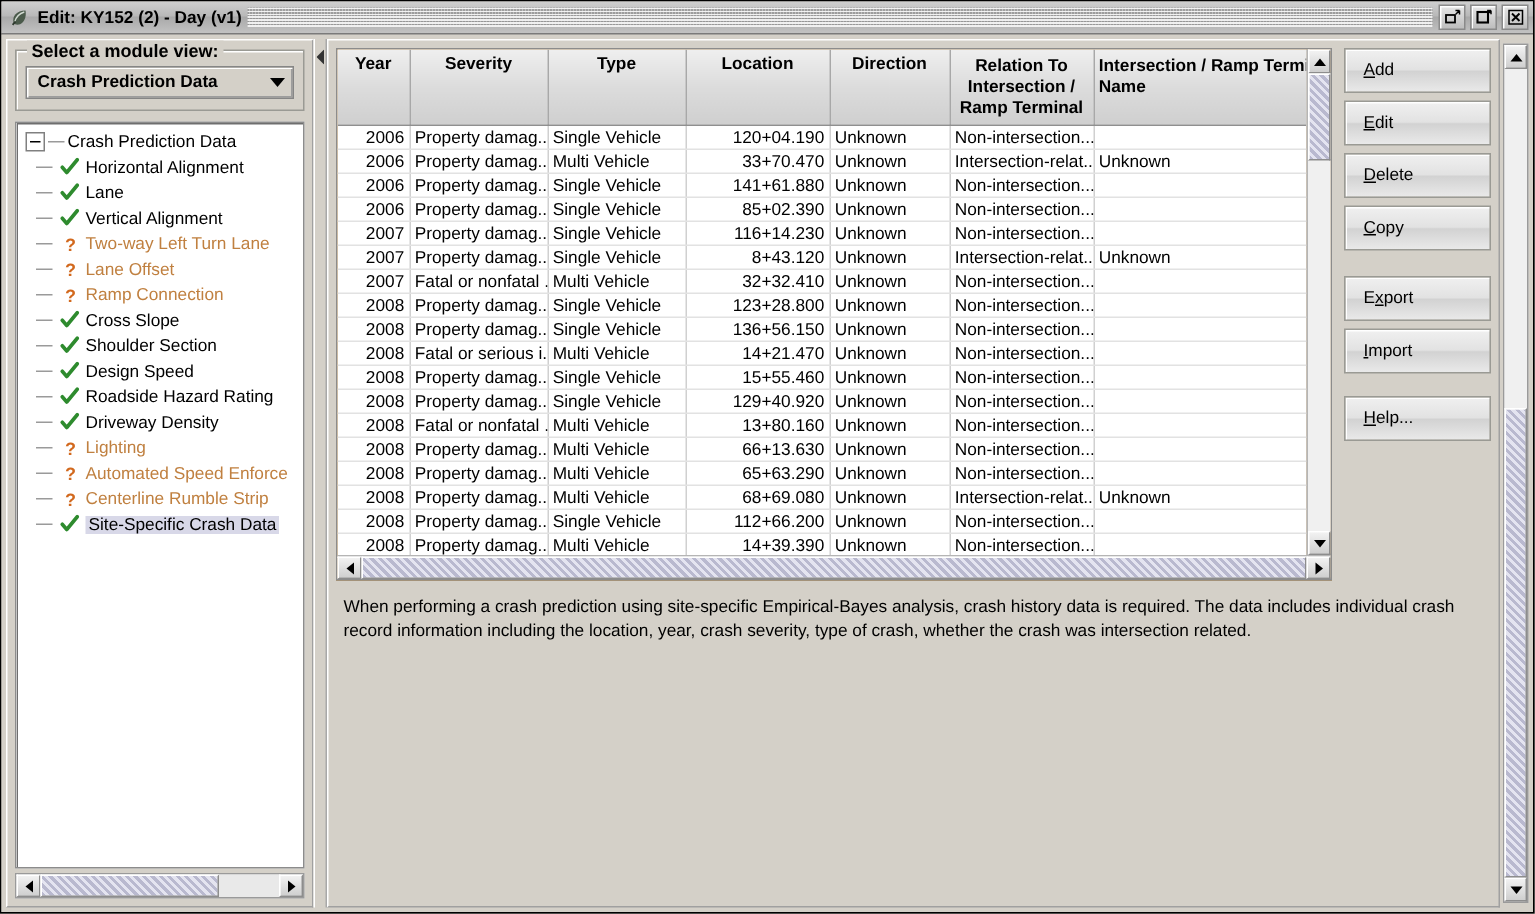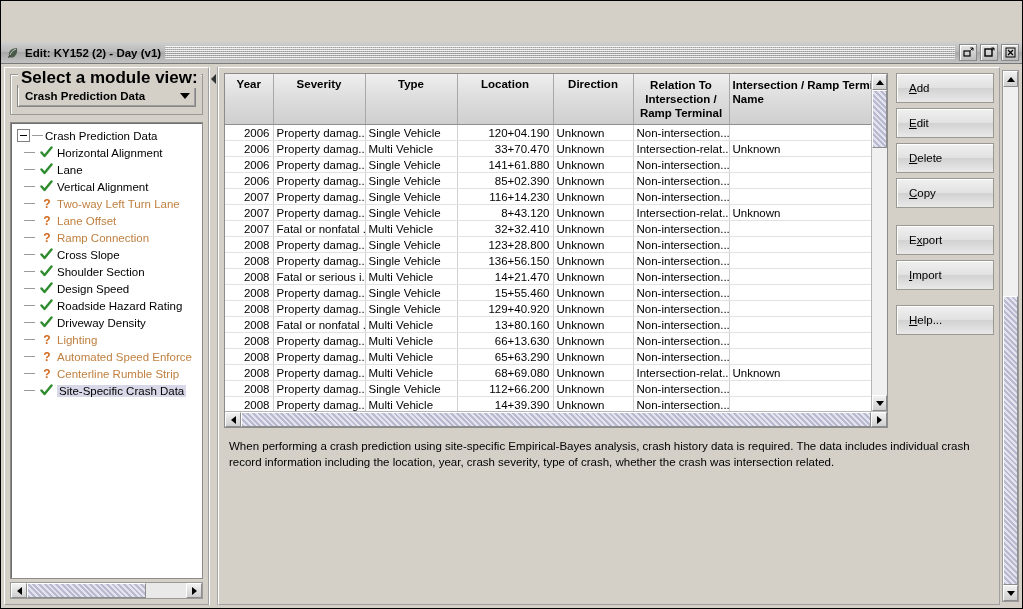--- a/index.html
+++ b/index.html
@@ -21,21 +21,20 @@
 
   
   .titlebar{
     height:22px;flex:0 0 22px;
     background:linear-gradient(to bottom,#cfcfcf 0%,#b9b9b9 45%,#a9a9a9 50%,#c2c2c2 100%);
     border-bottom:1px solid #7a7a7a;
     display:flex;align-items:center;
     padding:0 3px 0 5px;
     box-sizing:border-box;
     position:relative;
-    margin-top:41px;
   }
   .title-icon{
     width:14px;height:14px;margin-right:5px;flex:0 0 14px;position:relative;
   }
   .title-icon svg{display:block;}
   .title-text{
     font-weight:bold;font-size:11.5px;color:#000;white-space:nowrap;
     flex:0 0 auto;
   }
   .title-hatch{
@@ -91,21 +90,21 @@
     margin:6px 5px 2px 5px;
     border:1px solid #9a9a94;
     box-shadow:inset 1px 1px 0 #fff;
     padding:10px 6px 7px 6px;
     position:relative;
     background:#d4d0c8;
   }
   .module-group .legend{
     position:absolute;top:-7px;left:7px;
     background:#d4d0c8;padding:0 3px;
-    font-weight:bold;font-size:17px;
+    font-weight:bold;font-size:12px;
   }
   .combo{
     height:22px;display:flex;align-items:center;
     background:#d4d0c8;
     border:1px solid #868686;
     box-shadow:inset 1px 1px 0 #fff, inset -1px -1px 0 #9d9d9d;
     padding:0 2px 0 7px;
     cursor:default;
     box-sizing:border-box;
   }

